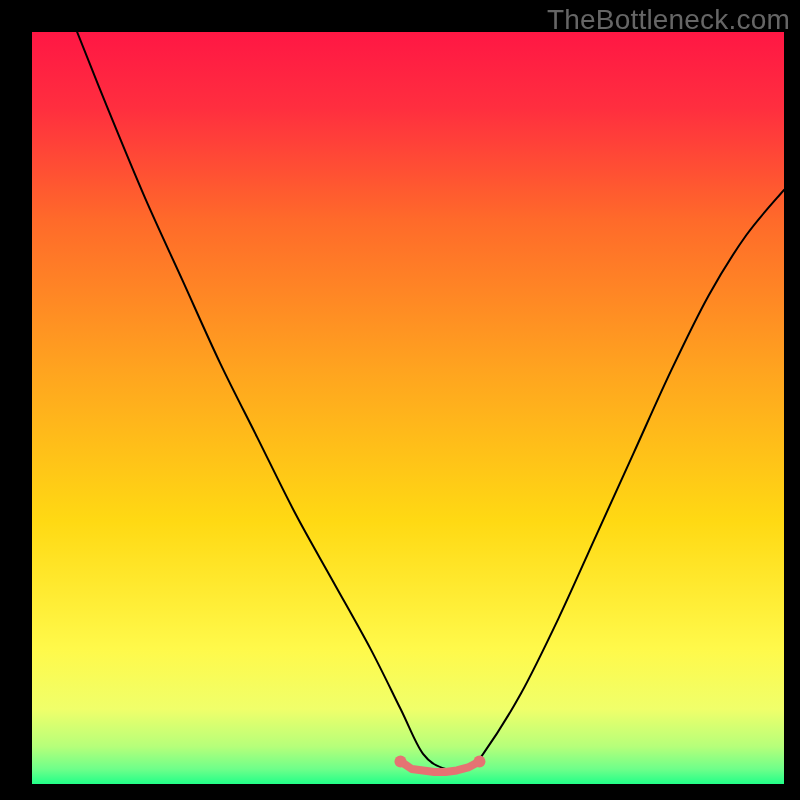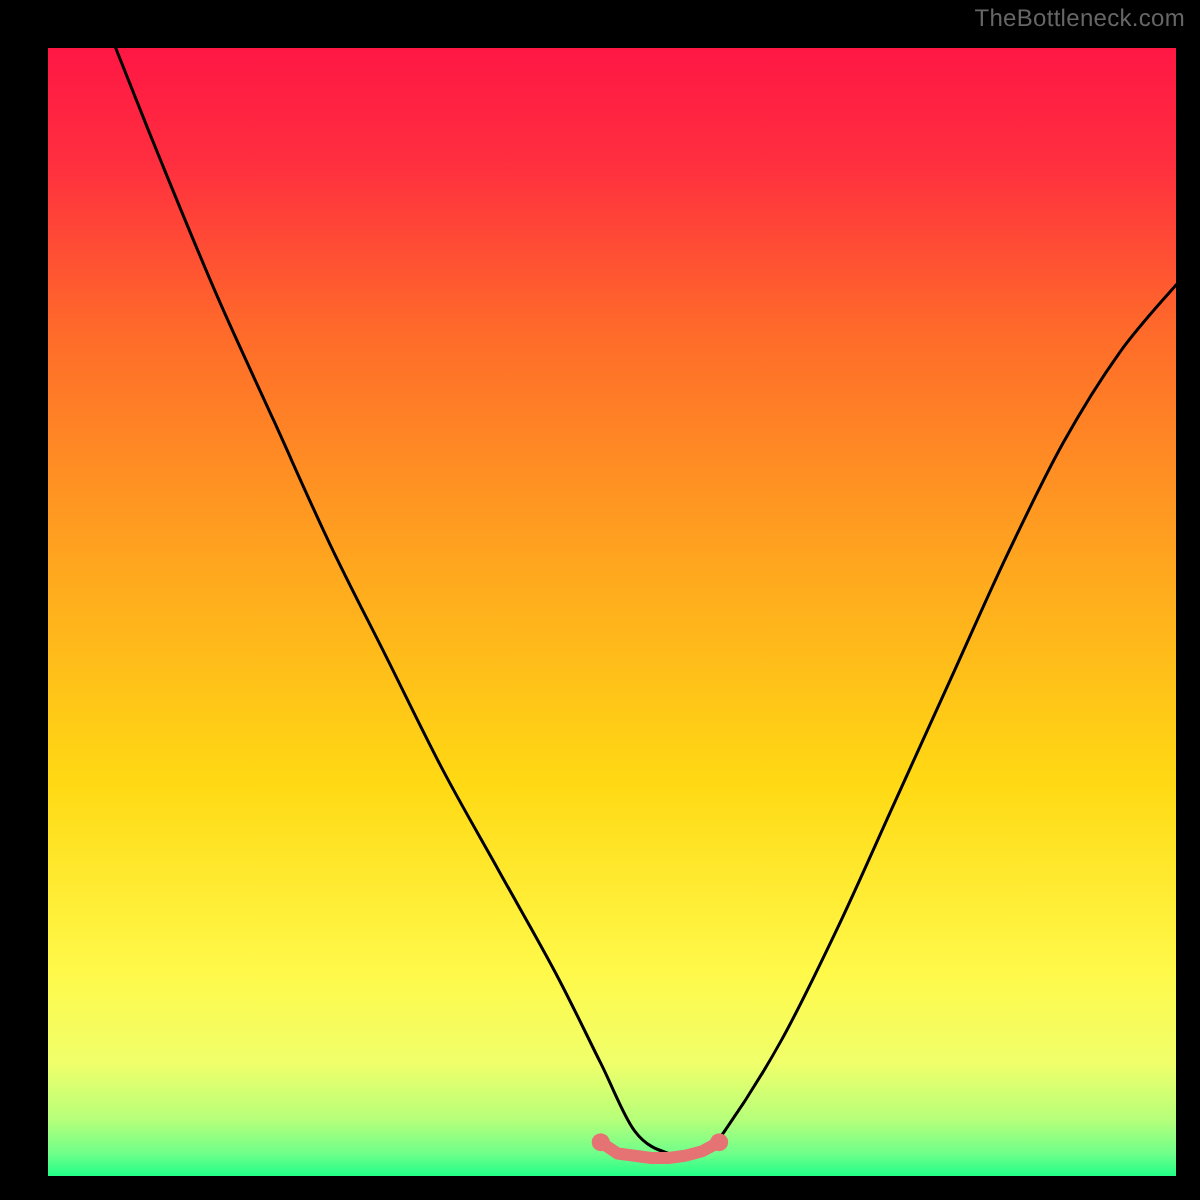--- a/index.html
+++ b/index.html
@@ -15,21 +15,21 @@
     position: relative;
     width: 800px;
     height: 800px;
     background: #000;
   }
   .watermark {
     position: absolute;
     top: 4px;
     right: 10px;
     color: #666;
-    font-size: 16px;
+    font-size: 28px;
     font-weight: 500;
     letter-spacing: 0.2px;
     z-index: 10;
   }
   .plot-area {
     position: absolute;
     left: 32px;
     top: 32px;
     width: 752px;
     height: 752px;

